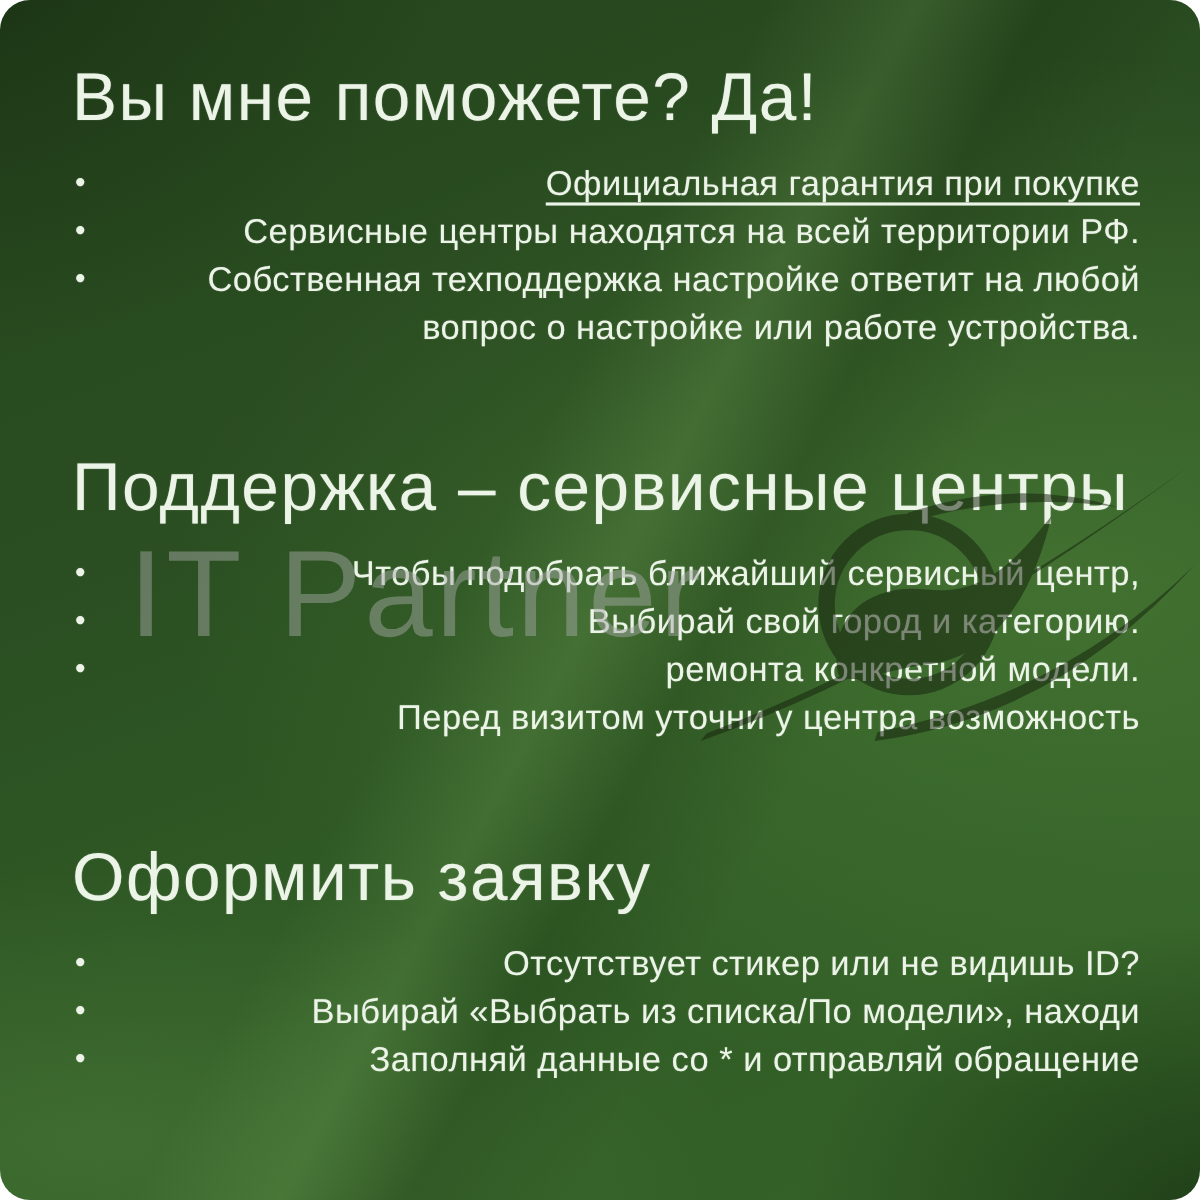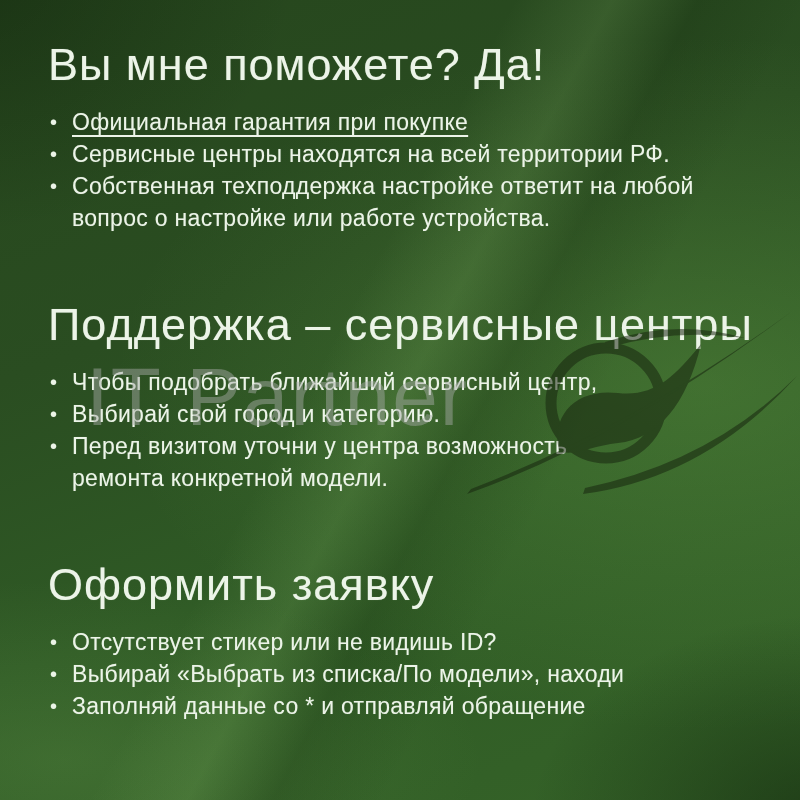--- a/index.html
+++ b/index.html
@@ -9,20 +9,21 @@
     overflow:hidden;
     font-family:"Liberation Sans", sans-serif;
     color:#ecf4e8;
     background:
       radial-gradient(420px 300px at 103% 103%, rgba(8,22,6,0.50), rgba(8,22,6,0) 70%),
       radial-gradient(520px 420px at -5% -5%, rgba(8,22,6,0.40), rgba(8,22,6,0) 65%),
       linear-gradient(118deg, rgba(0,0,0,0) 42%, rgba(155,205,120,0.14) 50%, rgba(15,35,10,0.18) 57%, rgba(0,0,0,0) 66%),
       radial-gradient(950px 560px at 88% 48%, rgba(115,175,80,0.28), rgba(115,175,80,0) 62%),
       radial-gradient(700px 300px at 8% 95%, rgba(140,195,105,0.16), rgba(140,195,105,0) 60%),
       linear-gradient(160deg, #26461d 0%, #2a4d21 35%, #2f5a25 62%, #356328 100%);
+    border-radius: 20px;
   }
   .content{
     position:relative;
     z-index:1;
     padding:38px 40px 0 48px;
   }
   .section-title{
     font-size:45px;
     font-weight:400;
     line-height:54px;
@@ -40,21 +41,21 @@
     letter-spacing:0.3px;
     text-shadow:0 0 1px rgba(240,248,235,0.3);
   }
   .bullet .dot{
     flex:0 0 auto;
     width:22px;
     font-size:20px;
     line-height:32px;
     padding-left:2px;
   }
-  .bullet .lines{flex:1 1 auto;}
+  .bullet .lines{flex:1 1 auto;text-align:right;}
   .bullet .line{white-space:nowrap;}
   .bullet .line.u{
     text-decoration:underline;
     text-underline-offset:5px;
     text-decoration-thickness:1.5px;
   }
   
   .watermark{
     position:absolute;
     inset:0;
@@ -120,22 +121,22 @@
         </div>
         <div class="bullet">
           <span class="dot">•</span>
           <span class="lines">
             <span class="line">Выбирай свой город и категорию.</span>
           </span>
         </div>
         <div class="bullet">
           <span class="dot">•</span>
           <span class="lines">
+            <div class="line">ремонта конкретной модели.</div>
             <div class="line">Перед визитом уточни у центра возможность</div>
-            <div class="line">ремонта конкретной модели.</div>
           </span>
         </div>
       </div>
     </div>
 
     <div class="section">
       <h1 class="section-title">Оформить заявку</h1>
       <div class="bullets">
         <div class="bullet">
           <span class="dot">•</span>

